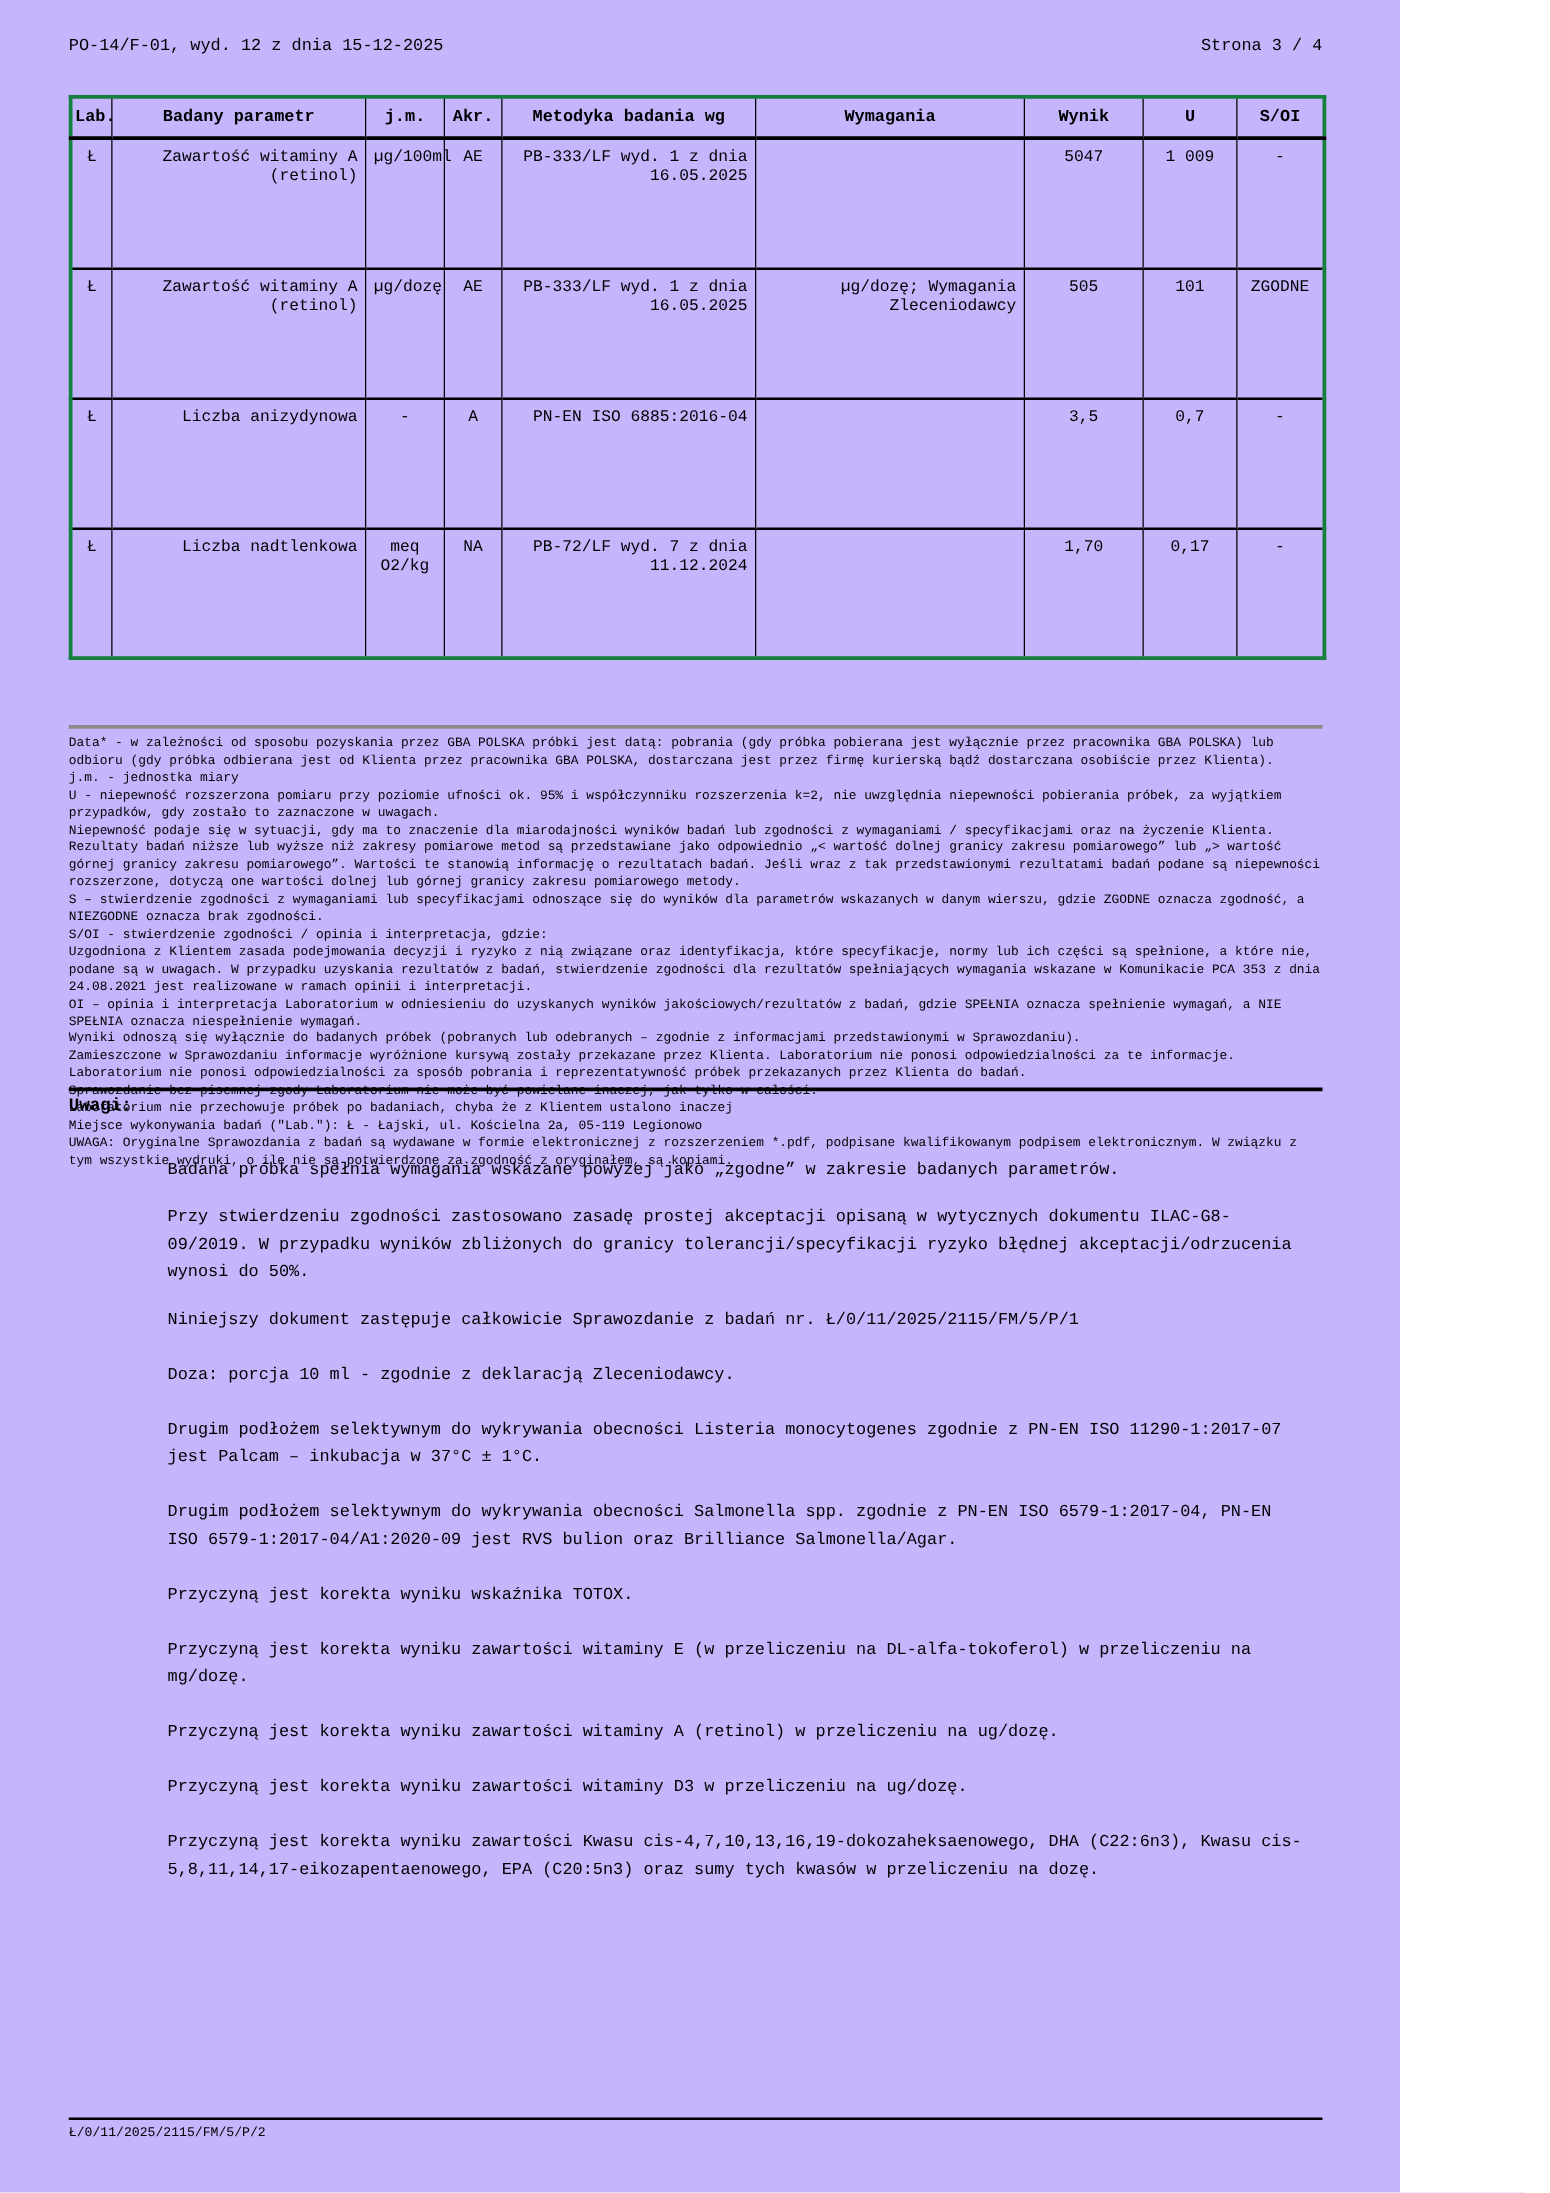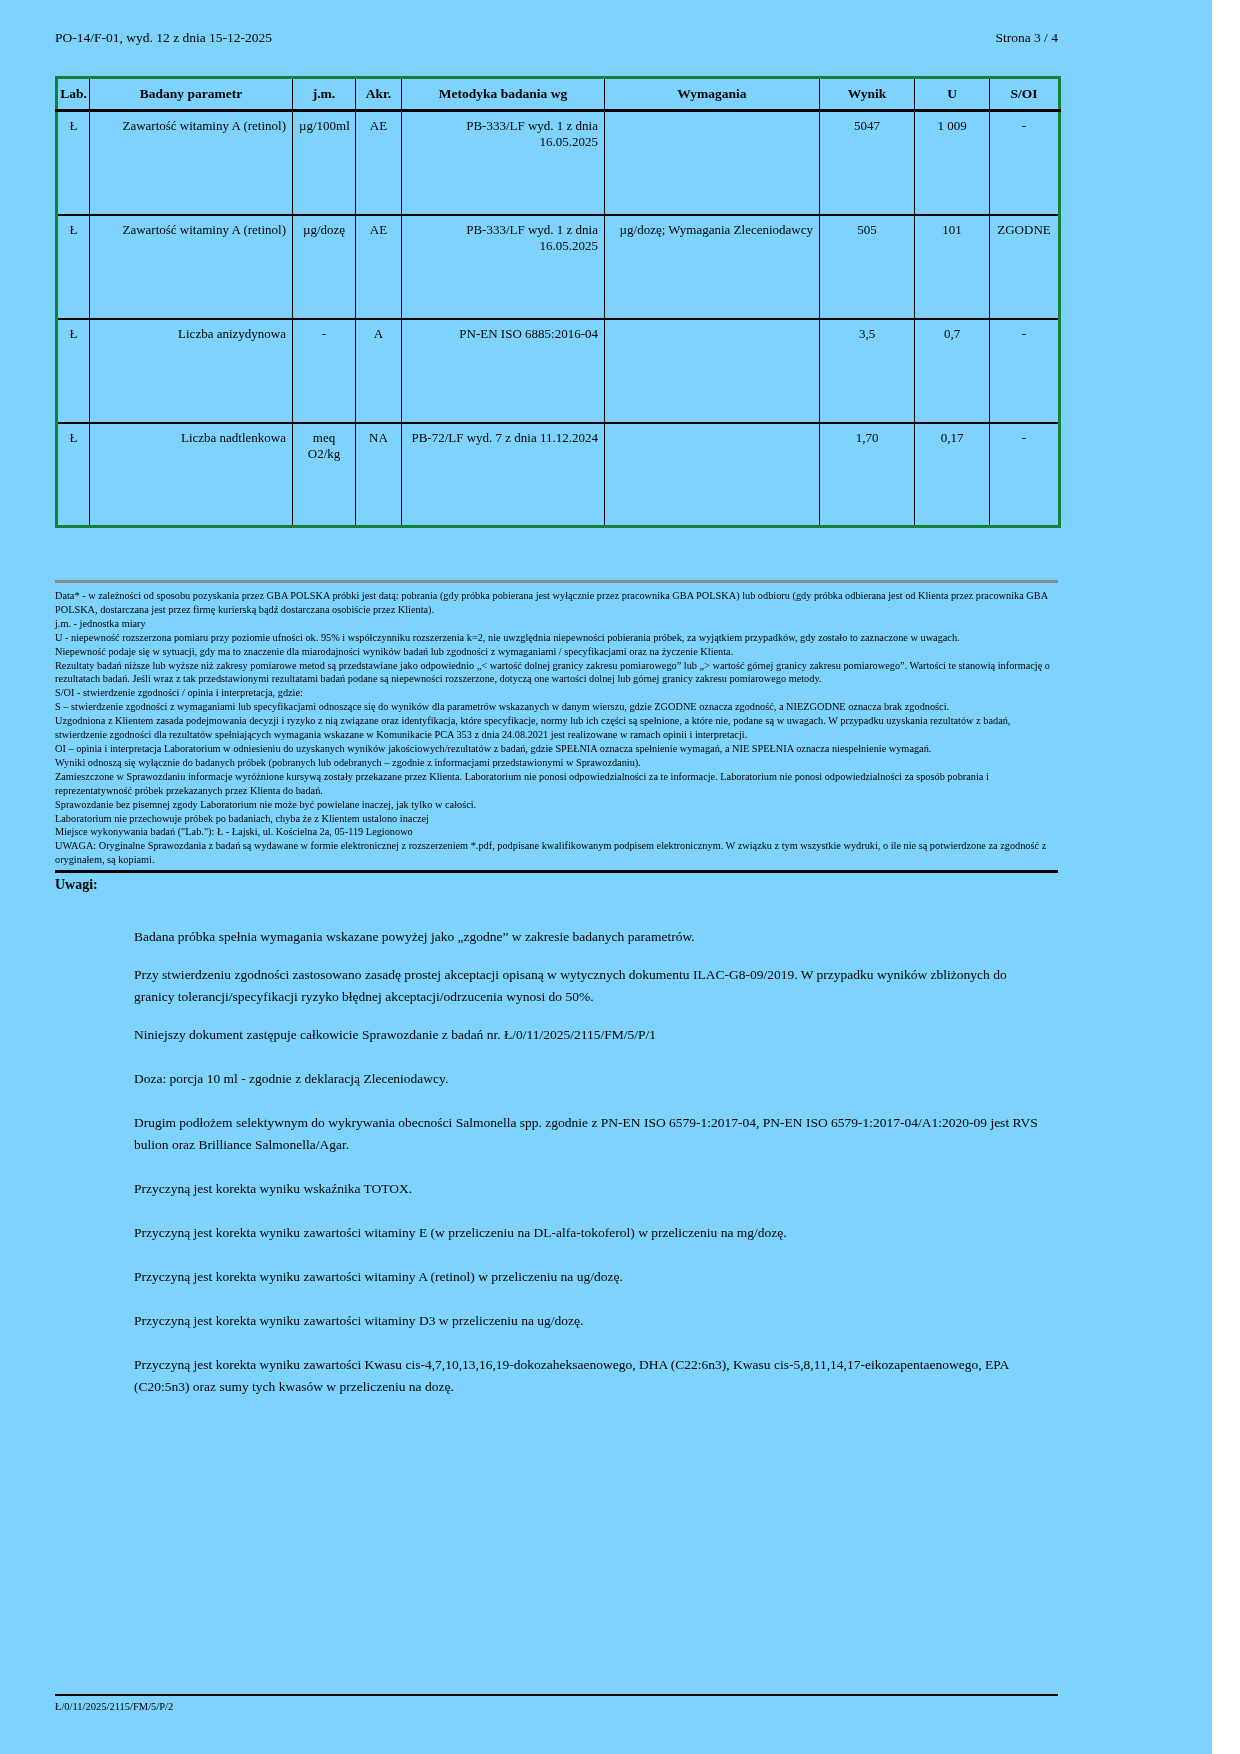--- a/index.html
+++ b/index.html
@@ -1,18 +1,18 @@
 <!DOCTYPE html>
 <html><head>
 <meta charset="utf-8">
 <style>
   html,body{margin:0;padding:0;background:#fff;}
   .page{
-    position:relative;width:1212px;height:1754px;background:#7dd3fc;color:#000;
-    font-family:Liberation Serif, serif;overflow:hidden;
+    position:relative;width:1120px;height:1754px;background:#c4b5fd;color:#000;
+    font-family:Liberation Mono, monospace;overflow:hidden;
   }
   .hdr{position:absolute;left:55px;top:30px;width:1003px;display:flex;justify-content:space-between;font-size:13.5px;}
   table.results{position:absolute;left:55px;top:76px;width:1003px;border-collapse:collapse;table-layout:fixed;border:3px solid #15803d;}
   table.results th{border:1px solid #000;border-bottom:3px solid #000;font-weight:bold;font-size:13.5px;text-align:center;vertical-align:middle;padding:5px 2px;height:20px;}
   table.results td{border:1px solid #000;border-top:2px solid #000;font-size:13px;vertical-align:top;padding:6px 6px;}
   table.results tbody tr{height:104px;}
   .c{text-align:center;}
   .l{text-align:right;}
   .rule-gray{position:absolute;left:55px;top:580px;width:1003px;height:3px;background:#8a8a8a;}
   .legal{position:absolute;left:55px;top:589px;width:1005px;font-size:10.3px;line-height:13.9px;}
@@ -109,40 +109,41 @@
   </table>
 
   <div class="rule-gray"></div>
 
   <div class="legal">
     <p>Data* - w zależności od sposobu pozyskania przez GBA POLSKA próbki jest datą: pobrania (gdy próbka pobierana jest wyłącznie przez pracownika GBA POLSKA) lub odbioru (gdy próbka odbierana jest od Klienta przez pracownika GBA POLSKA, dostarczana jest przez firmę kurierską bądź dostarczana osobiście przez Klienta).</p>
     <p>j.m. - jednostka miary</p>
     <p>U - niepewność rozszerzona pomiaru przy poziomie ufności ok. 95% i współczynniku rozszerzenia k=2, nie uwzględnia niepewności pobierania próbek, za wyjątkiem przypadków, gdy zostało to zaznaczone w uwagach.</p>
     <p>Niepewność podaje się w sytuacji, gdy ma to znaczenie dla miarodajności wyników badań lub zgodności z wymaganiami / specyfikacjami oraz na życzenie Klienta.</p>
     <p>Rezultaty badań niższe lub wyższe niż zakresy pomiarowe metod są przedstawiane jako odpowiednio „&lt; wartość dolnej granicy zakresu pomiarowego” lub „&gt; wartość górnej granicy zakresu pomiarowego”. Wartości te stanowią informację o rezultatach badań. Jeśli wraz z tak przedstawionymi rezultatami badań podane są niepewności rozszerzone, dotyczą one wartości dolnej lub górnej granicy zakresu pomiarowego metody.</p>
+    <p>S – stwierdzenie zgodności z wymaganiami lub specyfikacjami odnoszące się do wyników dla parametrów wskazanych w danym wierszu, gdzie ZGODNE oznacza zgodność, a NIEZGODNE oznacza brak zgodności.</p>
     <p>S/OI - stwierdzenie zgodności / opinia i interpretacja, gdzie:</p>
-    <p>S – stwierdzenie zgodności z wymaganiami lub specyfikacjami odnoszące się do wyników dla parametrów wskazanych w danym wierszu, gdzie ZGODNE oznacza zgodność, a NIEZGODNE oznacza brak zgodności.</p>
     <p>Uzgodniona z Klientem zasada podejmowania decyzji i ryzyko z nią związane oraz identyfikacja, które specyfikacje, normy lub ich części są spełnione, a które nie, podane są w uwagach. W przypadku uzyskania rezultatów z badań, stwierdzenie zgodności dla rezultatów spełniających wymagania wskazane w Komunikacie PCA 353 z dnia 24.08.2021 jest realizowane w ramach opinii i interpretacji.</p>
     <p>OI – opinia i interpretacja Laboratorium w odniesieniu do uzyskanych wyników jakościowych/rezultatów z badań, gdzie SPEŁNIA oznacza spełnienie wymagań, a NIE SPEŁNIA oznacza niespełnienie wymagań.</p>
     <p>Wyniki odnoszą się wyłącznie do badanych próbek (pobranych lub odebranych – zgodnie z informacjami przedstawionymi w Sprawozdaniu).</p>
     <p>Zamieszczone w Sprawozdaniu informacje wyróżnione kursywą zostały przekazane przez Klienta. Laboratorium nie ponosi odpowiedzialności za te informacje. Laboratorium nie ponosi odpowiedzialności za sposób pobrania i reprezentatywność próbek przekazanych przez Klienta do badań.</p>
     <p>Sprawozdanie bez pisemnej zgody Laboratorium nie może być powielane inaczej, jak tylko w całości.</p>
     <p>Laboratorium nie przechowuje próbek po badaniach, chyba że z Klientem ustalono inaczej</p>
     <p>Miejsce wykonywania badań ("Lab."): Ł - Łajski, ul. Kościelna 2a, 05-119 Legionowo</p>
     <p>UWAGA: Oryginalne Sprawozdania z badań są wydawane w formie elektronicznej z rozszerzeniem *.pdf, podpisane kwalifikowanym podpisem elektronicznym. W związku z tym wszystkie wydruki, o ile nie są potwierdzone za zgodność z oryginałem, są kopiami.</p>
   </div>
 
   <div class="rule-thick"></div>
   <div class="uwagi-label">Uwagi:</div>
 
   <div class="uwagi-body">
     <p class="intro">Badana próbka spełnia wymagania wskazane powyżej jako „zgodne” w zakresie badanych parametrów.</p>
     <p class="intro">Przy stwierdzeniu zgodności zastosowano zasadę prostej akceptacji opisaną w wytycznych dokumentu ILAC-G8-09/2019. W przypadku wyników zbliżonych do granicy tolerancji/specyfikacji ryzyko błędnej akceptacji/odrzucenia wynosi do 50%.</p>
     <p class="intro">Niniejszy dokument zastępuje całkowicie Sprawozdanie z badań nr. Ł/0/11/2025/2115/FM/5/P/1</p>
     <p class="note">Doza: porcja 10 ml - zgodnie z deklaracją Zleceniodawcy.</p>
+    <p class="note">Drugim podłożem selektywnym do wykrywania obecności Listeria monocytogenes zgodnie z PN-EN ISO 11290-1:2017-07 jest Palcam – inkubacja w 37°C ± 1°C.</p>
     <p class="note">Drugim podłożem selektywnym do wykrywania obecności Salmonella spp. zgodnie z PN-EN ISO 6579-1:2017-04, PN-EN ISO 6579-1:2017-04/A1:2020-09 jest RVS bulion oraz Brilliance Salmonella/Agar.</p>
     <p class="note">Przyczyną jest korekta wyniku wskaźnika TOTOX.</p>
     <p class="note">Przyczyną jest korekta wyniku zawartości witaminy E (w przeliczeniu na DL-alfa-tokoferol) w przeliczeniu na mg/dozę.</p>
     <p class="note">Przyczyną jest korekta wyniku zawartości witaminy A (retinol) w przeliczeniu na ug/dozę.</p>
     <p class="note">Przyczyną jest korekta wyniku zawartości witaminy D3 w przeliczeniu na ug/dozę.</p>
     <p class="note">Przyczyną jest korekta wyniku zawartości Kwasu cis-4,7,10,13,16,19-dokozaheksaenowego, DHA (C22:6n3), Kwasu cis-5,8,11,14,17-eikozapentaenowego, EPA (C20:5n3) oraz sumy tych kwasów w przeliczeniu na dozę.</p>
   </div>
 
   <div class="rule-footer"></div>
   <div class="footer">Ł/0/11/2025/2115/FM/5/P/2</div>

